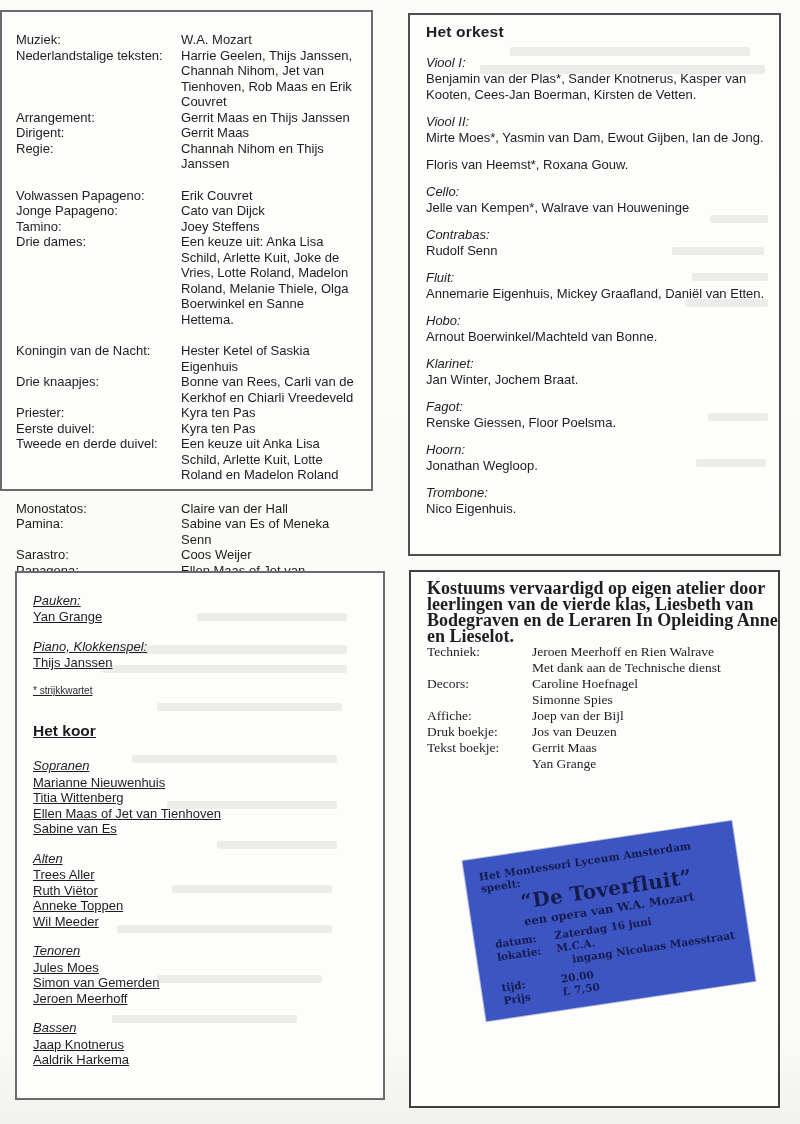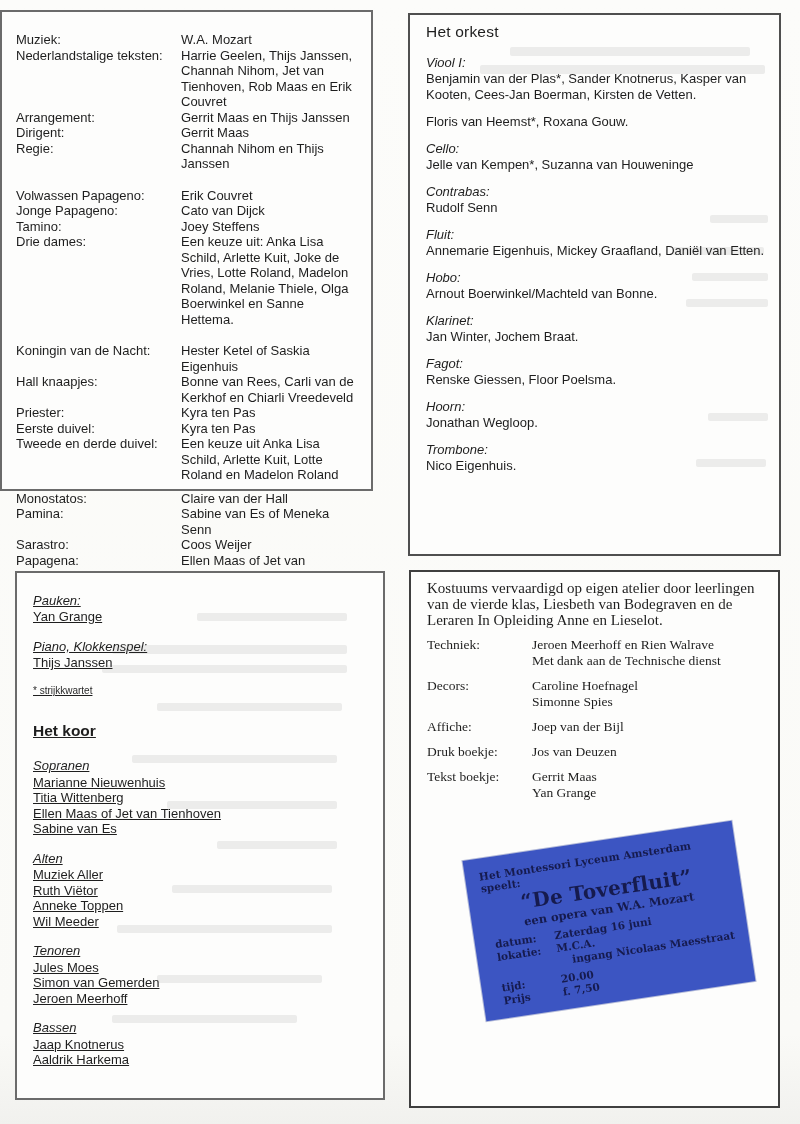--- a/index.html
+++ b/index.html
@@ -22,41 +22,41 @@
   #orch-panel   { left:408px; top:13px;  width:373px; height:543px; padding:8px 14px 12px 16px;  border-color:#4f4f4f; }
   #choir-panel  { left:15px;  top:571px; width:370px; height:529px; padding:20px 12px 12px 16px; border-color:#6b6b6b;text-decoration:underline; }
   #prod-panel   { left:409px; top:570px; width:371px; height:538px; padding:8px 14px 12px 16px;  border-color:#3f3f3f;
                   font-family:"Liberation Serif", serif; }
 
   
   .crow { display:flex; font-size:13px; line-height:15.5px; }
   .crow .lbl { width:165px; flex:0 0 165px; }
   .crow .val { flex:1; }
   .gap8 { margin-top:16px; }
-  .gap6 { margin-top:8px; }
-
-  
-  .panel-title { font-size:15.5px; font-weight:normal; letter-spacing:.2px; margin-bottom:14px; }
+  .gap6 { margin-top:18px; }
+
+  
+  .panel-title { font-size:15.5px; font-weight:bold; letter-spacing:.2px; margin-bottom:14px; }
   .osec { margin-bottom:11px; }
   .osec .inst { font-style:italic; font-size:13px; line-height:16px; }
   .osec .names { font-size:13px; line-height:16px; }
 
   
   .perc { margin-bottom:14px; }
   .perc .inst { font-style:italic; font-size:13px; line-height:16px; }
   .perc .name { font-size:13px; line-height:16px; }
   .footnote { font-size:10px; color:#2a2a2a; margin:14px 0 26px 0; }
   .choir-title { font-size:15.5px; font-weight:bold; margin-bottom:18px; }
   .vsec { margin-bottom:14px; }
   .vsec .voice { font-style:italic; font-size:13px; line-height:15.5px; margin-bottom:1px; }
   .vsec .nm { font-size:13px; line-height:15.5px; }
 
   
-  .intro { font-size:15px; line-height:16px; width:352px; }
-  .prow { display:flex; font-size:13.5px; line-height:16px;margin-top:9px; }
+  .intro { font-size:18px; line-height:16px; width:352px;font-weight:bold; }
+  .prow { display:flex; font-size:13.5px; line-height:16px; }
   .prow .plbl { width:105px; flex:0 0 105px; }
   .plines { flex:1; }
 
   
   .ticket {
     position:absolute;
     left:62px; top:268px;
     width:272px; height:162px;
     transform:rotate(-8.5deg);
     background:#3c55c2;
@@ -118,21 +118,21 @@
       </div>
     <div class="crow">
         <span class="lbl">Drie dames:</span>
         <span class="val">Een keuze uit: Anka Lisa Schild, Arlette Kuit, Joke de Vries, Lotte Roland, Madelon Roland, Melanie Thiele, Olga Boerwinkel en Sanne Hettema.</span>
       </div>
     <div class="crow gap8">
         <span class="lbl">Koningin van de Nacht:</span>
         <span class="val">Hester Ketel of Saskia Eigenhuis</span>
       </div>
     <div class="crow">
-        <span class="lbl">Hall knaapjes:</span>
+        <span class="lbl">Drie knaapjes:</span>
         <span class="val">Bonne van Rees, Carli van de Kerkhof en Chiarli Vreedeveld</span>
       </div>
     <div class="crow">
         <span class="lbl">Priester:</span>
         <span class="val">Kyra ten Pas</span>
       </div>
     <div class="crow">
         <span class="lbl">Eerste duivel:</span>
         <span class="val">Kyra ten Pas</span>
       </div>
@@ -167,25 +167,29 @@
     <div class="bleed" style="left:276px;top:284px;width:82px;height:8px;"></div>
     <div class="bleed" style="left:298px;top:398px;width:60px;height:8px;"></div>
     <div class="bleed" style="left:286px;top:444px;width:70px;height:8px;"></div>
 
     <div class="panel-title">Het orkest</div>
     <div class="osec">
         <div class="inst">Viool I:</div>
         <div class="names">Benjamin van der Plas*, Sander Knotnerus, Kasper van Kooten, Cees-Jan Boerman, Kirsten de Vetten.</div>
       </div>
     <div class="osec">
+        <div class="inst">Viool II:</div>
+        <div class="names">Mirte Moes*, Yasmin van Dam, Ewout Gijben, Ian de Jong.</div>
+      </div>
+    <div class="osec">
         <div class="names">Floris van Heemst*, Roxana Gouw.</div>
       </div>
     <div class="osec">
         <div class="inst">Cello:</div>
-        <div class="names">Jelle van Kempen*, Suzanna van Houweninge</div>
+        <div class="names">Jelle van Kempen*, Walrave van Houweninge</div>
       </div>
     <div class="osec">
         <div class="inst">Contrabas:</div>
         <div class="names">Rudolf Senn</div>
       </div>
     <div class="osec">
         <div class="inst">Fluit:</div>
         <div class="names">Annemarie Eigenhuis, Mickey Graafland, Daniël van Etten.</div>
       </div>
     <div class="osec">
@@ -236,21 +240,21 @@
 
     <div class="vsec">
       <div class="voice">Sopranen</div>
       <div class="nm">Marianne Nieuwenhuis</div>
       <div class="nm">Titia Wittenberg</div>
       <div class="nm">Ellen Maas of Jet van Tienhoven</div>
       <div class="nm">Sabine van Es</div>
     </div>
     <div class="vsec">
       <div class="voice">Alten</div>
-      <div class="nm">Muziek Aller</div>
+      <div class="nm">Trees Aller</div>
       <div class="nm">Ruth Viëtor</div>
       <div class="nm">Anneke Toppen</div>
       <div class="nm">Wil Meeder</div>
     </div>
     <div class="vsec">
       <div class="voice">Tenoren</div>
       <div class="nm">Jules Moes</div>
       <div class="nm">Simon van Gemerden</div>
       <div class="nm">Jeroen Meerhoff</div>
     </div>

